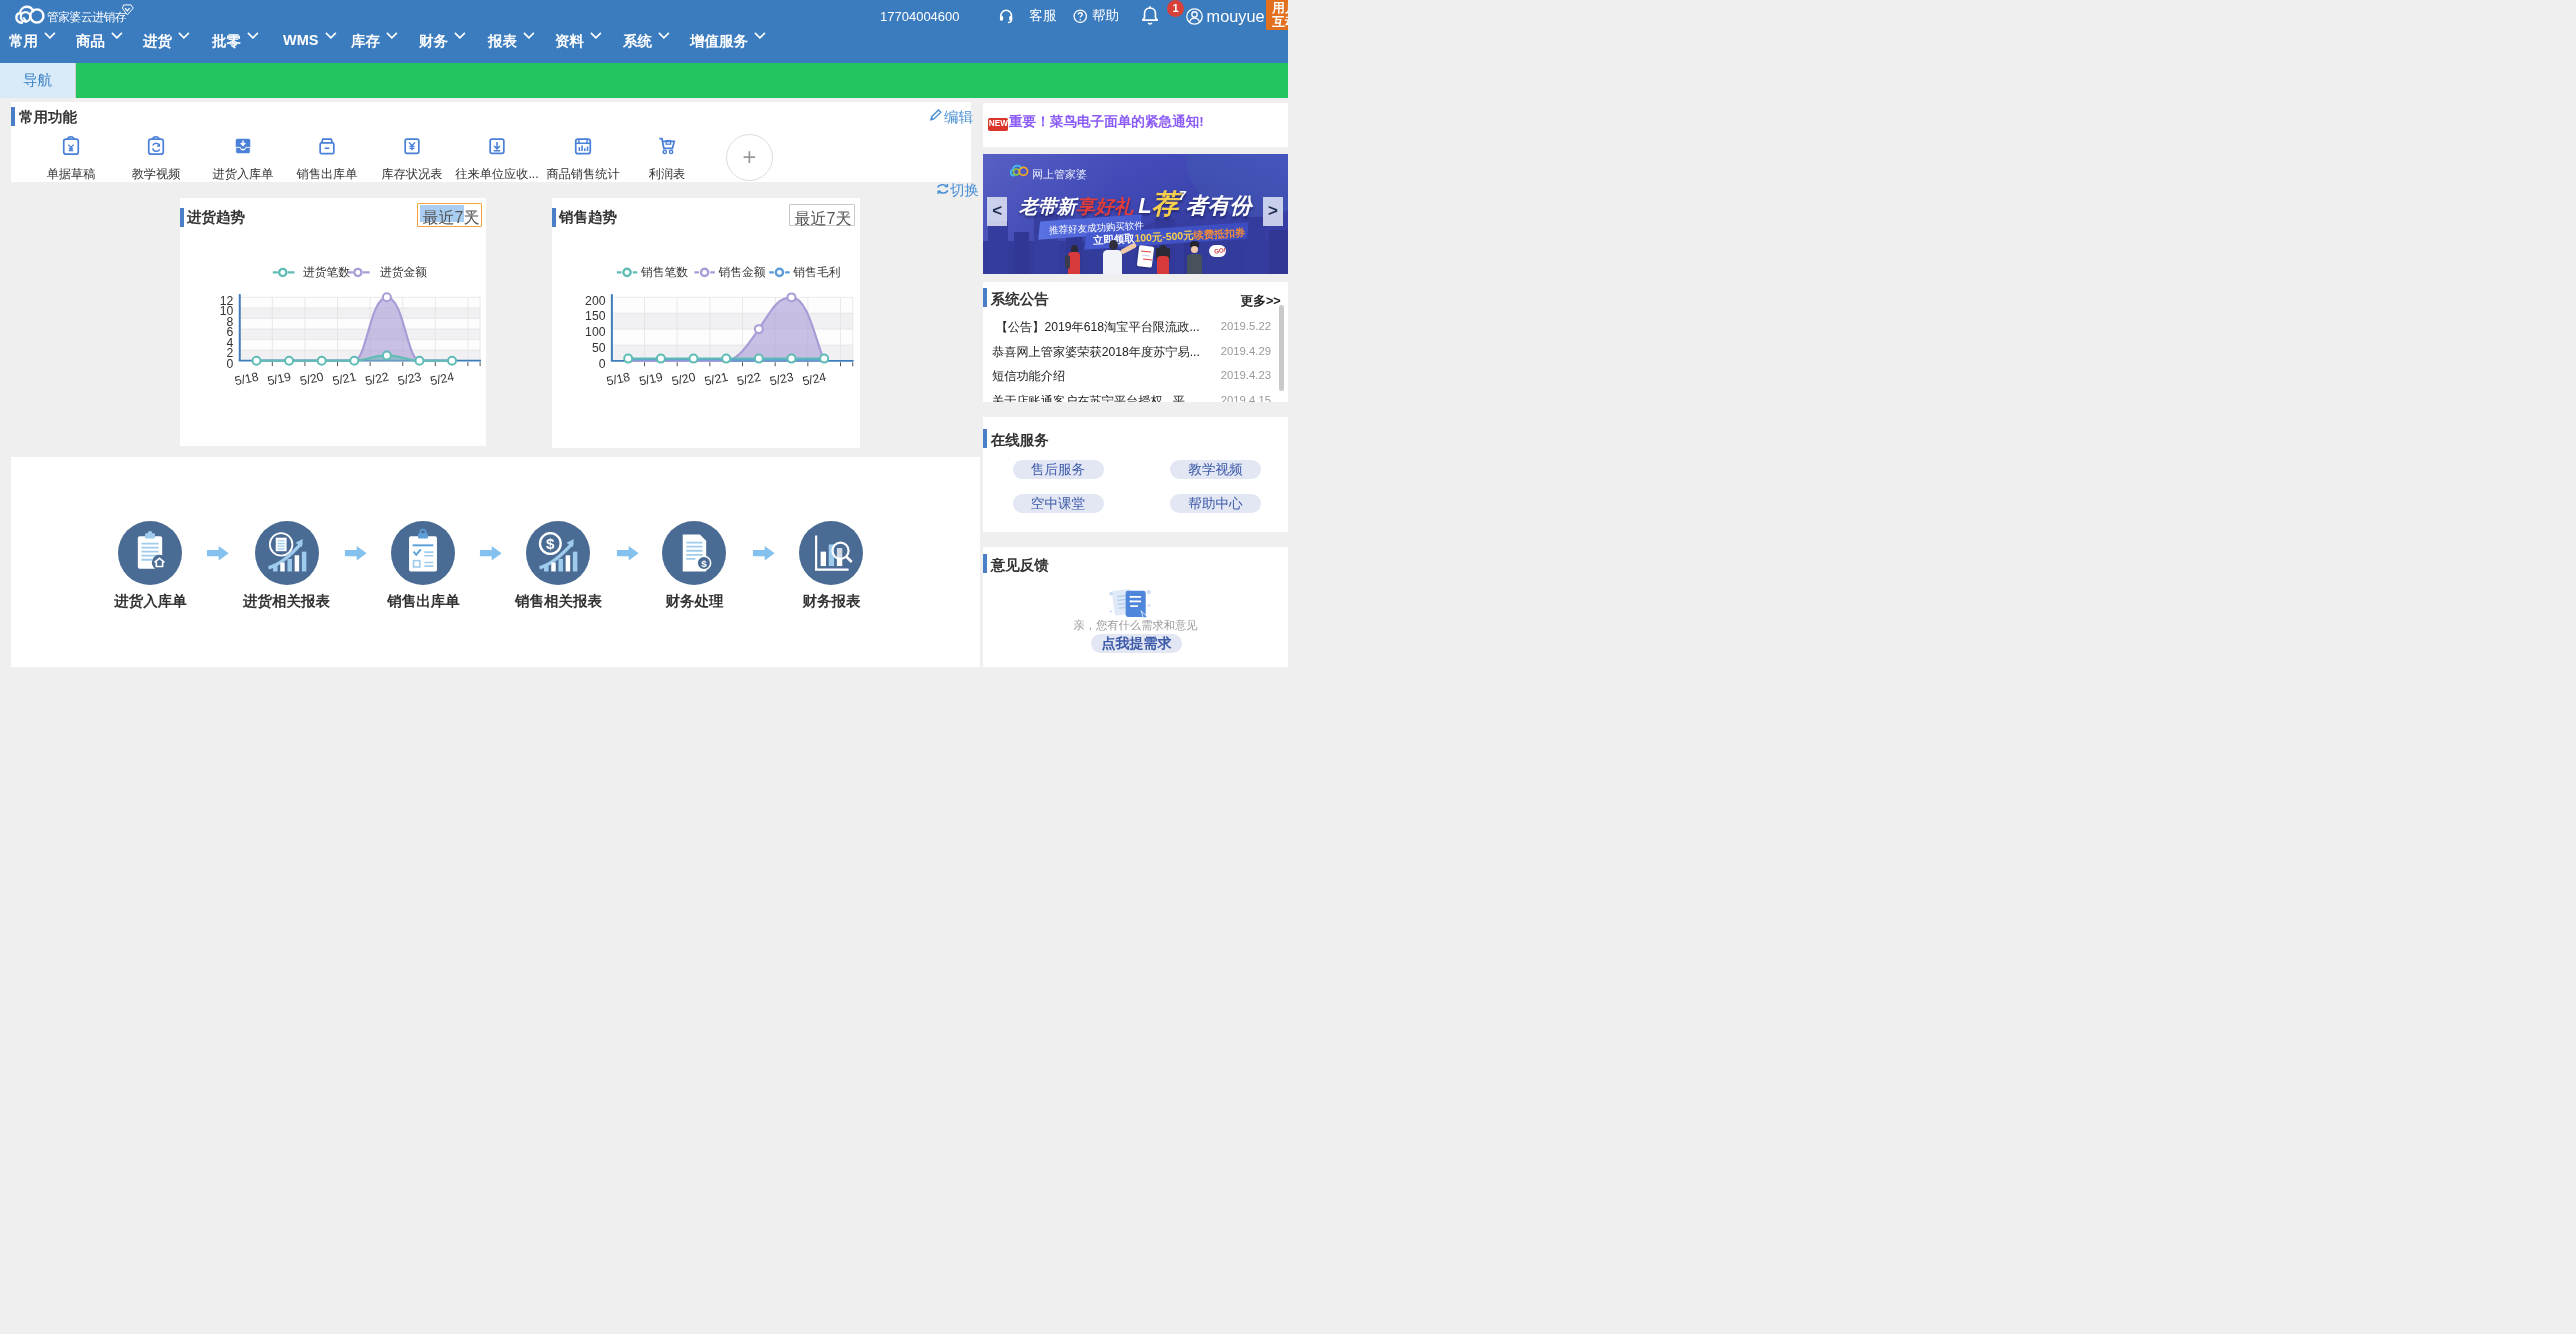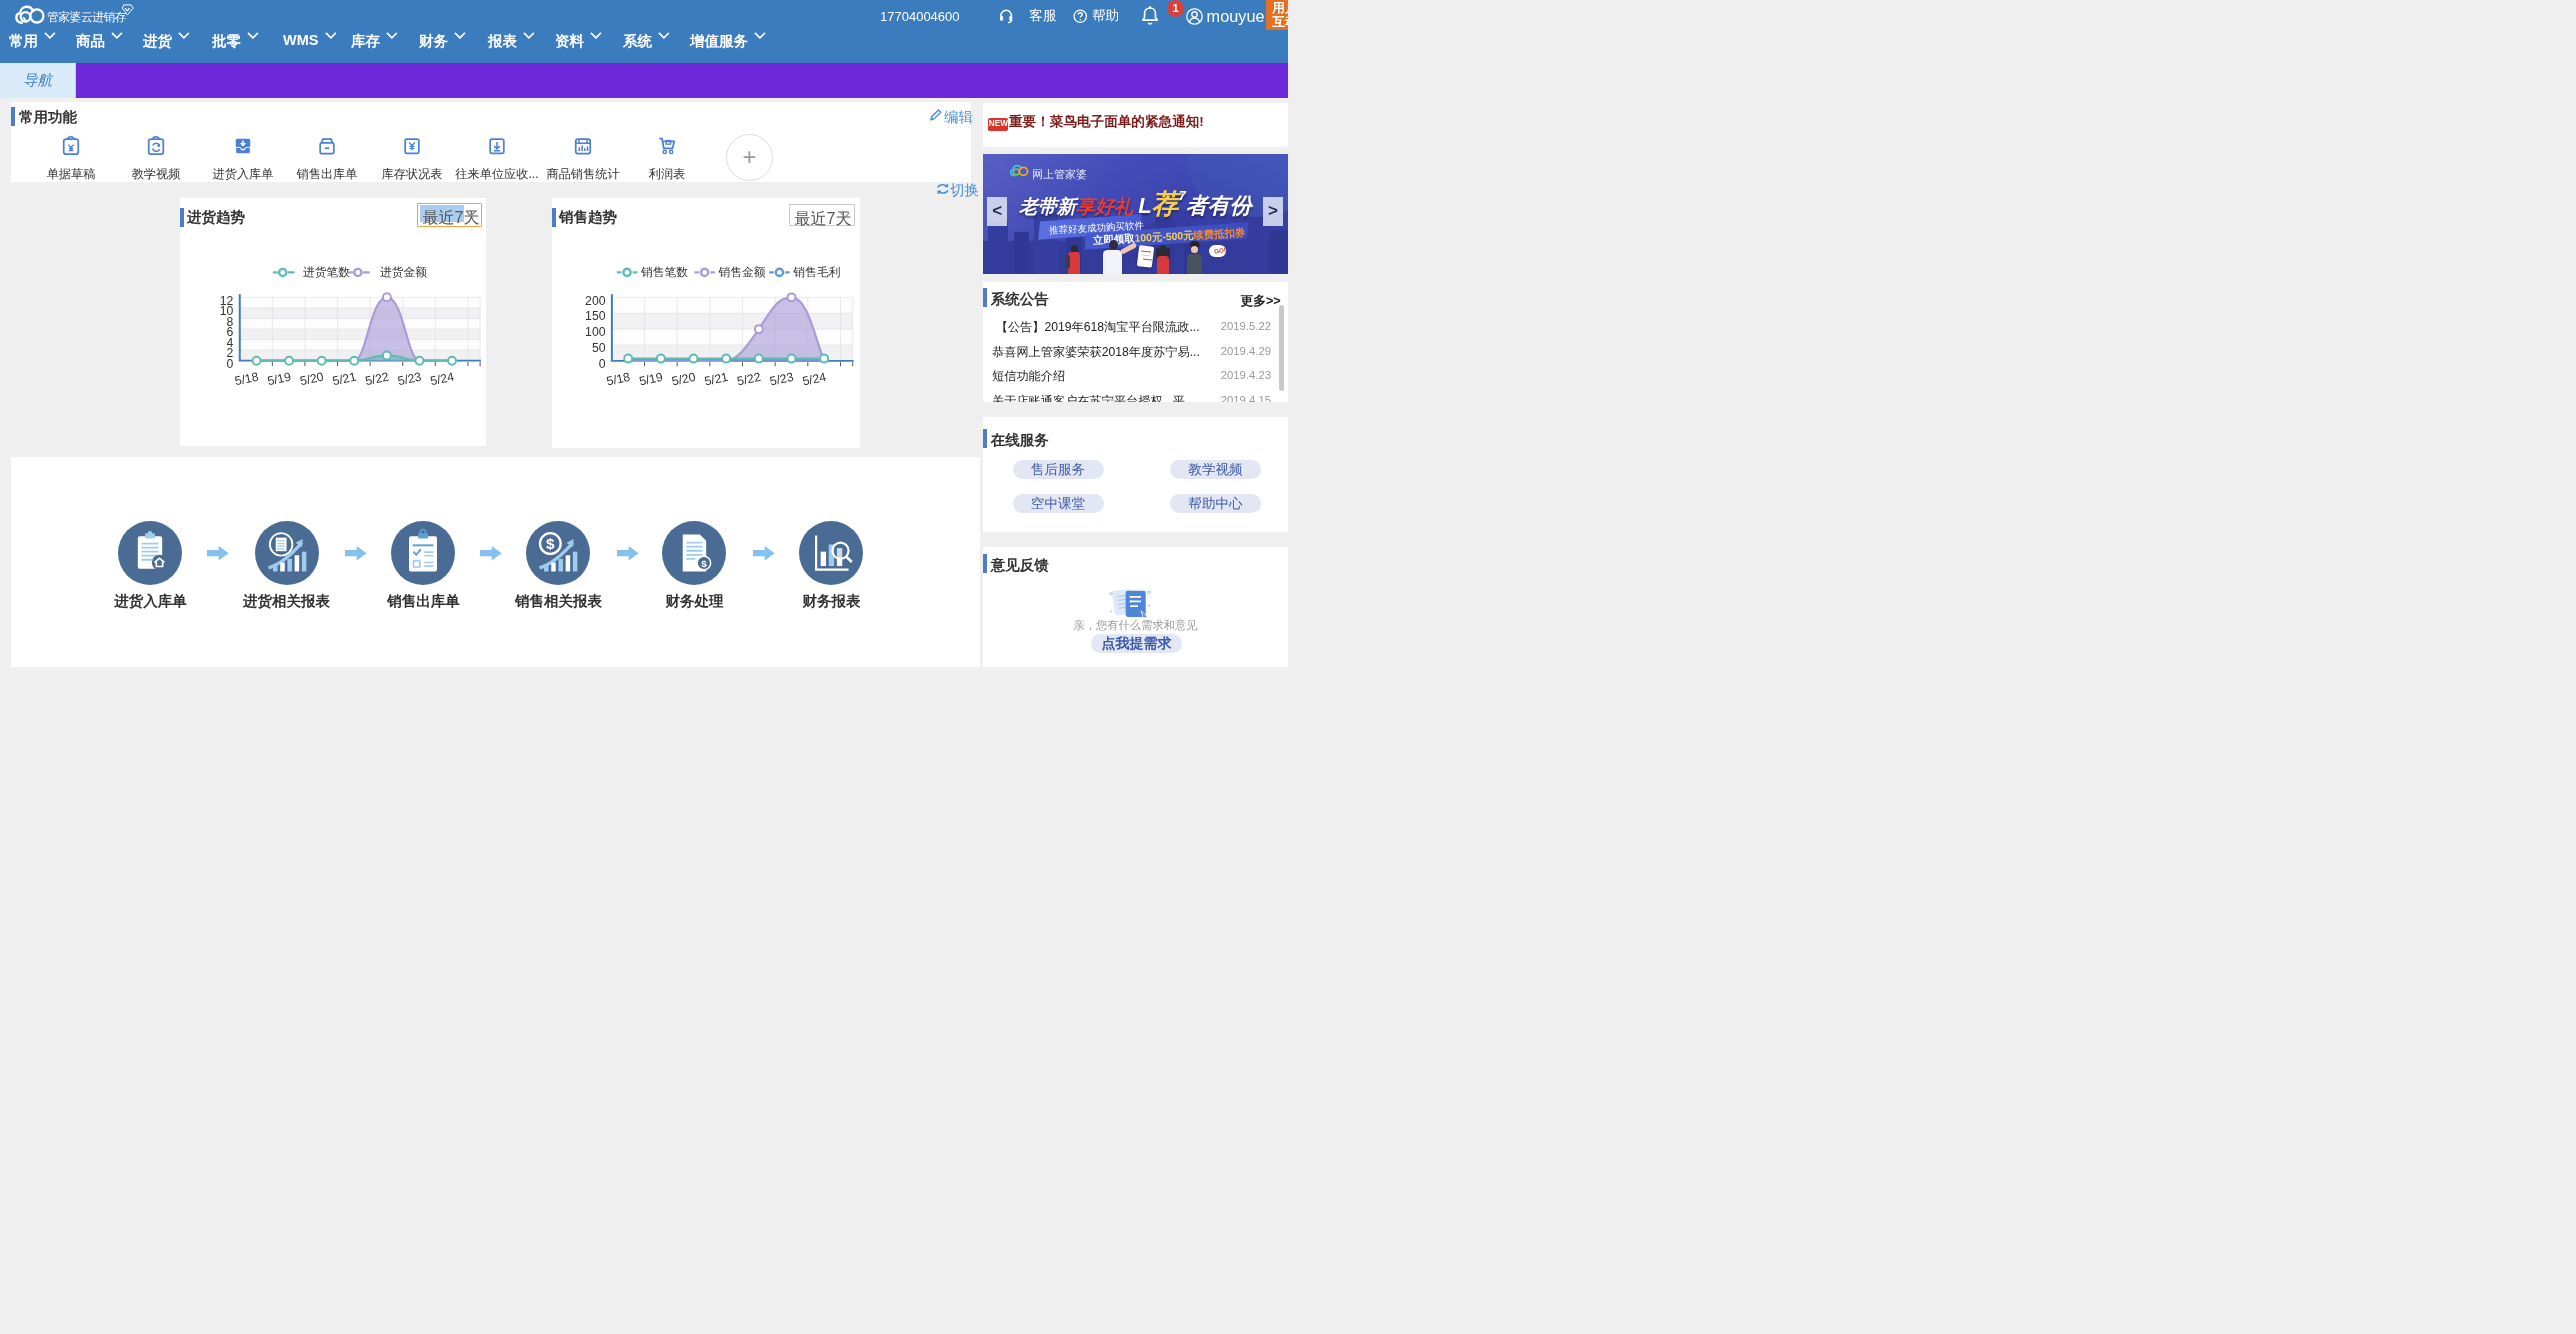--- a/index.html
+++ b/index.html
@@ -7,21 +7,21 @@
 body { font-family:"Liberation Sans",sans-serif; background:#efefef; position:relative; }
 .abs { position:absolute; }
 
 .top { position:absolute; left:0; top:0; width:1288px; height:63px; background:#3b7cbf; }
 .logotext { position:absolute; left:47px; top:10px; color:#fff; font-size:11.8px; letter-spacing:-0.5px; }
 .mitem { position:absolute; top:32px; height:32px; display:flex; align-items:flex-start; color:#fff; font-size:14.5px; font-weight:700; }
 .mitem svg { margin-left:6.3px; }
 .topright { position:absolute; top:0; height:32px; display:flex; align-items:center; color:#fff; }
 .corner { position:absolute; left:1266px; top:0; width:40px; height:30px; background:#e2701e; color:#fff; font-size:12.7px; font-weight:700; line-height:14px; padding:1.4px 0 0 6.3px; white-space:nowrap; }
 
-.tabbar { position:absolute; left:0; top:63px; width:1288px; height:35px; background:#6d28d9;font-style:italic; }
+.tabbar { position:absolute; left:0; top:63px; width:1288px; height:35px; background:#22c55e; }
 .tab { position:absolute; left:0; top:0; width:76px; height:35px; background:#d9eaf8; color:#3a80c4; font-size:14.5px; text-align:center; line-height:35px; border-right:0.9px solid #d0d0d0; }
 
 .panel { position:absolute; background:#fff; }
 .ptitle { position:absolute; font-size:14.5px; font-weight:700; color:#333; }
 .accent { position:absolute; width:4.1px; background:#4a7ec6; }
 .blink { position:absolute; color:#4b8fd4; font-size:14.5px; }
 
 .fitem { position:absolute; width:100px; text-align:center; }
 .fitem .lbl { font-size:12.2px; color:#333; margin-top:6.8px; white-space:nowrap; }
 .plus { position:absolute; width:47px; height:47px; border:0.9px solid #dcdcdc; border-radius:50%; color:#999; font-size:23.6px; font-weight:400; text-align:center; line-height:44px; background:#fff; }
@@ -444,21 +444,21 @@
   </svg>
 <div class="flbl" style="left:78px">进货入库单</div>
 <div class="flbl" style="left:214px">进货相关报表</div>
 <div class="flbl" style="left:351px">销售出库单</div>
 <div class="flbl" style="left:486px">销售相关报表</div>
 <div class="flbl" style="left:622px">财务处理</div>
 <div class="flbl" style="left:759px">财务报表</div>
 
 <div class="side" style="top:103px;height:44px">
   <div class="abs" style="left:5.4px;top:15.4px;width:20px;height:12.7px;background:#d9352a;border-radius:1.8px;color:#fff;font-size:8.2px;font-weight:700;text-align:center;line-height:12.7px">NEW</div>
-  <div class="abs" style="left:26px;top:10px;font-size:13.6px;font-weight:700;color:#7f1d1d;white-space:nowrap">重要！菜鸟电子面单的紧急通知!</div>
+  <div class="abs" style="left:26px;top:10px;font-size:13.6px;font-weight:700;color:#8b5cf6;white-space:nowrap">重要！菜鸟电子面单的紧急通知!</div>
 </div>
 
 <div class="side" style="top:154px;height:120px;background:linear-gradient(160deg,#4a53c0 0%,#414ab6 35%,#3a42ab 60%,#333b9f 100%);overflow:hidden">
 
   <div class="abs" style="left:-36px;top:-27px;width:236px;height:181px;background:linear-gradient(115deg,rgba(255,255,255,0.10),rgba(255,255,255,0) 60%)"></div>
   <div class="abs" style="left:109px;top:25px;width:363px;height:145px;background:linear-gradient(100deg,rgba(20,22,80,0.18),rgba(20,22,80,0) 55%);transform:rotate(-22deg)"></div>
 
   <div class="abs" style="left:204px;top:-50px;width:136px;height:113px;border-radius:50%;background:linear-gradient(200deg,#4a5ec8 0%,#4456bd 40%,#3c4aa8 100%)"></div>
 
   <div class="abs" style="left:0;top:87px;width:305px;height:33px;background:#333b9b"></div>

